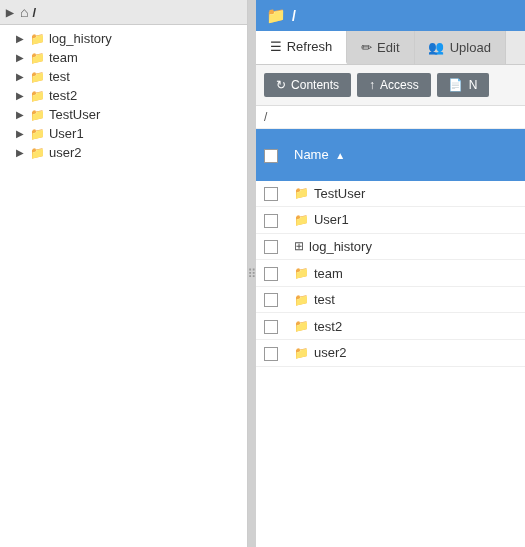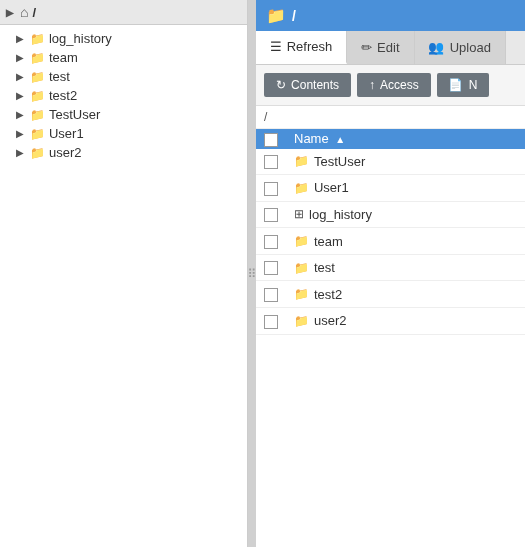--- a/index.html
+++ b/index.html
@@ -128,21 +128,21 @@
     }
     .file-table {
       width: 100%;
       border-collapse: collapse;
     }
     .file-table thead tr {
       background: #4a90d9;
       color: #fff;
     }
     .file-table thead th {
-      padding: 2px 8px;
+      padding: 18px 8px;
       text-align: left;
       font-weight: normal;
       font-size: 13px;
     }
     .file-table thead th.check-col {
       width: 28px;
     }
     .file-table thead th .sort-indicator {
       font-size: 10px;
       margin-left: 3px;

